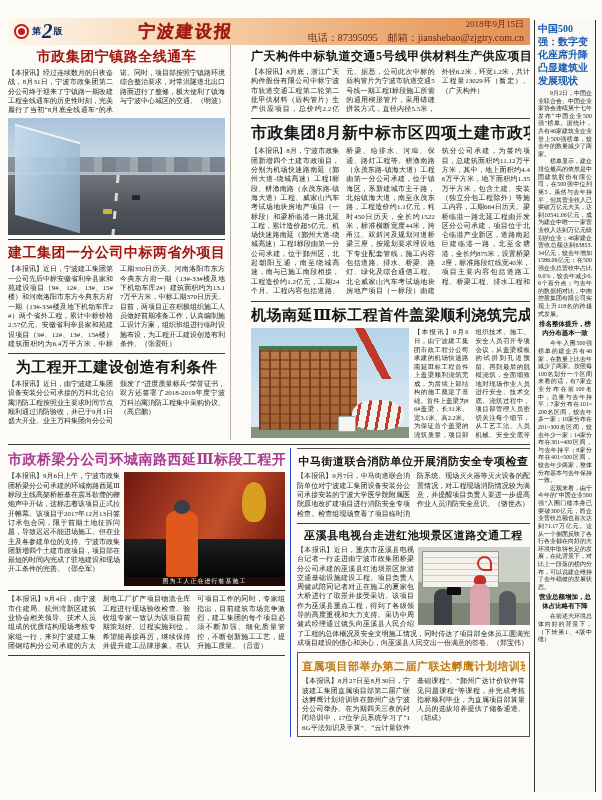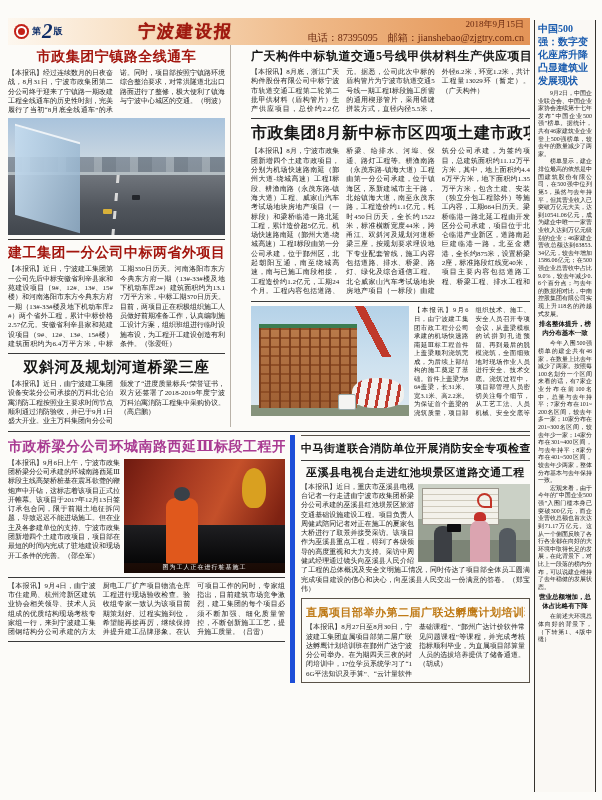--- a/index.html
+++ b/index.html
@@ -27,21 +27,21 @@
   .h-red{color:#a3160e}.h-mag{color:#a93b92}.h-gold{color:#bf7a16}
   .body{font-size:7px;line-height:1.33;text-align:justify;word-break:break-all;color:#1d1d1d}
   .cols2{columns:2;column-gap:7px}
   .cols3{columns:3;column-gap:7px}
   .hr{border-top:1px solid #3a3a3a;margin:4px 0}
   .section-hr{border-top:1px solid #3a3a3a;margin:4px 0 3px}
   .row{display:flex;align-items:stretch}
   .col-left{width:222px;padding-right:5px;overflow:hidden}
   .col-mid{flex:1;border-left:1px solid #b9b2a8;padding-left:20px;overflow:hidden}
   .bl{width:282px;padding-right:5px;overflow:hidden}
-  .bm{flex:1;border-left:5px solid #1d4ed8;padding-left:6px;overflow:hidden}
+  .bm{flex:1;border-left:1px solid #1d4ed8;padding-left:6px;overflow:hidden}
   
   .photo{position:relative;overflow:hidden}
   .photo-road{height:117px;margin-top:3px;background:linear-gradient(180deg,#a9c3dc 0%,#c8d6e1 34%,#b4bdc2 42%)}
   .pr-buildings{position:absolute;left:0;right:0;top:33%;height:13%;opacity:.85;
     background:repeating-linear-gradient(90deg,#7d8894 0 14px,#98a2ab 14px 22px,#6d7884 22px 36px)}
   .pr-road{position:absolute;left:0;right:0;bottom:0;height:52%;
     background:linear-gradient(180deg,#70757c,#50555c 55%,#41464d)}
   .pr-road::after{content:"";position:absolute;left:49%;top:0;bottom:0;width:3px;
     background:repeating-linear-gradient(180deg,#d9d9d9 0 8px,transparent 8px 18px);transform:skewX(-5deg)}
   .pr-barrier{position:absolute;left:3%;top:12%;width:30%;height:78%;transform:skewY(16deg);
@@ -129,21 +129,21 @@
         <div class="hr"></div>
 
         <section class="art">
           <h2 class="h14 h-red">建工集团一分公司中标两省外项目</h2>
           <div class="body cols2">【本报讯】近日，宁波建工集团第一公司先后中标安徽省利辛县家和苑建设项目（9#、12#、13#、15#楼）和河南洛阳市东方今典东方府一期（13#-33#楼及地下机动车库2#）两个省外工程，累计中标价格2.57亿元。安徽省利辛县家和苑建设项目（9#、12#、13#、15#楼）建筑面积约为6.4万平方米，中标工期350日历天。河南洛阳市东方今典东方府一期（13#-33#楼及地下机动车库2#）建筑面积约为13.17万平方米，中标工期370日历天。目前，两项目正在积极组织施工人员做好前期准备工作，认真编制施工设计方案，组织班组进行临时设施布设，为工程开工建设创造有利条件。（张爱旺）</div>
         </section>
 
         <div class="hr"></div>
 
         <section class="art">
-          <h2 class="h15">双斜河及规划河道桥梁三座</h2>
+          <h2 class="h15">为工程开工建设创造有利条件</h2>
           <div class="body cols2">【本报讯】近日，由宁波建工集团设备安装分公司承接的万科北仑泊寓消防工程按照业主要求时间节点顺利通过消防验收，并已于9月1日盛大开业。业主万科集团向分公司颁发了“进度质量标兵”荣誉证书，双方还签署了2018-2019年度宁波万科泊寓消防工程集中采购协议。（高启鹏）</div>
         </section>
 
       </div>
 
       <div class="col-mid">
 
         <section class="art">
           <h2 class="h12">广天构件中标轨道交通5号线甲供材料生产供应项目</h2>
           <div class="body cols3">【本报讯】8月底，浙江广天构件股份有限公司中标宁波市轨道交通工程第二轮第二批甲供材料（盾构管片）生产供应项目，总价约2.2亿元。据悉，公司此次中标的盾构管片为宁波市轨道交通5号线一期工程Ⅰ标段施工所需的通用楔形管片，采用错缝拼装方式，直径内径5.5米，外径6.2米，环宽1.2米，共计工程量13029环（暂定）。（广天构件）</div>
@@ -152,20 +152,21 @@
         <div class="hr"></div>
 
         <section class="art">
           <h2 class="h16">市政集团8月新中标市区四项土建市政项目</h2>
           <div class="body cols3" style="max-height:150px;overflow:hidden">【本报讯】8月，宁波市政集团新增四个土建市政项目，分别为机场快速路南延（鄞州大道-绕城高速）工程Ⅰ标段、耕渔南路（永茂东路-镇海大道）工程、威家山汽车考试场地块房地产项目（一标段）和梁桥临港一路北延工程，累计造价超5亿元。机场快速路南延（鄞州大道-绕城高速）工程Ⅰ标段由第一分公司承建，位于鄞州区，北起朝阳互通，南至绕城高速，南与已施工南段相接，工程造价约1.2亿元，工期24个月。工程内容包括道路、桥梁、给排水、河埠、保通、路灯工程等。耕渔南路（永茂东路-镇海大道）工程由第一分公司承建，位于镇海区，系新建城市主干路，北始镇海大道，南至永茂东路，工程造价约1.1亿元，耗时450日历天，全长约1522米，标准横断宽度44米，跨甬江、双斜河及规划河道桥梁三座，按规划要求埋设地下专业配套管线，施工内容包括道路、排水、桥梁、路灯、绿化及综合通信工程。北仑威家山汽车考试场地块房地产项目（一标段）由建筑分公司承建，为签约项目，总建筑面积约11.12万平方米，其中，地上面积约4.46万平方米，地下面积约1.35万平方米，包含土建、安装（独立分包工程除外）等施工内容，工期664日历天。梁桥临港一路北延工程由开发区分公司承建，项目位于北仑临港产业新区，道路南起巨建临港一路，北至金塘港，全长约875米，设置桥梁2座，标准路段红线宽40米，项目主要内容包括道路工程、桥梁工程、排水工程和道路附属配套工程等，工期360日历天。（市政集团）</div>
         </section>
 
         <div class="hr"></div>
 
         <section class="art">
+          <h2 class="h15">机场南延Ⅲ标工程首件盖梁顺利浇筑完成</h2>
           <div class="b3body">
             <div class="photo photo-scaffold">
               <div class="ps-boom"></div>
               <div class="ps-ground"></div>
               <div class="ps-frame"></div>
               <div class="ps-mixer"></div>
             </div>
             <div class="body cols2 b3text" style="font-size:6.4px">【本报讯】9月6日，由宁波建工集团市政工程分公司承建的机场快速路南延Ⅲ标工程首件上盖梁顺利浇筑完成，为后续上部结构的施工奠定了基础。首件上盖梁为86#盖梁，长31米、宽3.1米、高2.2米。为保证首个盖梁的浇筑质量，项目部组织技术、施工、安全人员召开专项会议，从盖梁模板的试拼到孔道预留、再到最后的脱模浇筑，全面细致地对现场作业人员进行安全、技术交底。浇筑过程中，项目部管理人员密切关注每个细节，从工艺工法、人员机械、安全交底等方面统一细化，确保责任分工明确到个人，彻底攻克梁体悬臂长、窄、平台搭设困难等技术难题，为保证此次首件浇筑的顺利完成提供了技术保障。（黄一峰）</div>
           </div>
         </section>
@@ -199,20 +200,21 @@
 
         <div class="hr"></div>
 
 
       </div>
 
       <div class="bm">
 
         <section class="art topline">
           <h2 class="h11">中马街道联合消防单位开展消防安全专项检查</h2>
+          <div class="body cols2">【本报讯】9月7日，中马街道联合消防单位对宁波建工集团设备安装分公司承接安装的宁波大学医学院附属医院原地改扩建项目进行消防安全专项检查。检查组现场查看了项目临时消防系统、现场灭火器等灭火设备的配置情况，对工程现场消防情况较为满意，并提醒项目负责人要进一步提高作业人员消防安全意识。（骆世杰）</div>
         </section>
 
         <div class="hr"></div>
 
         <section class="art">
           <h2 class="h11">巫溪县电视台走进红池坝景区道路交通工程</h2>
           <div class="body" style="max-height:118px;overflow:hidden">
             <div class="photo photo-interview">
               <div class="pi-board"></div>
               <div class="pi-p1"></div>

